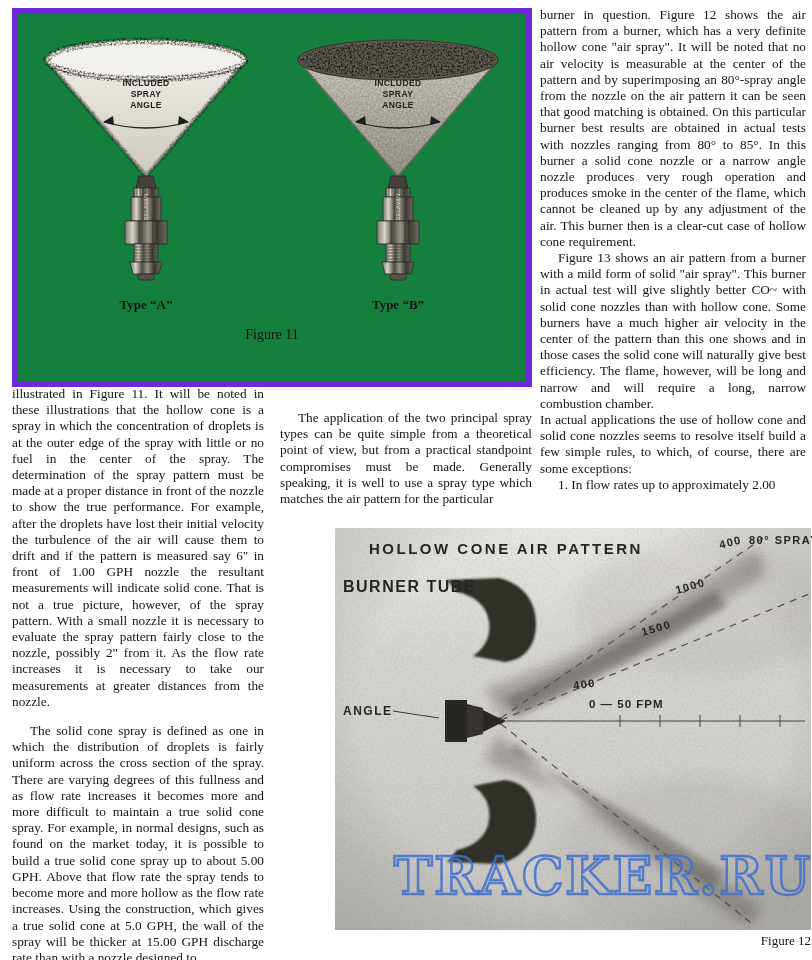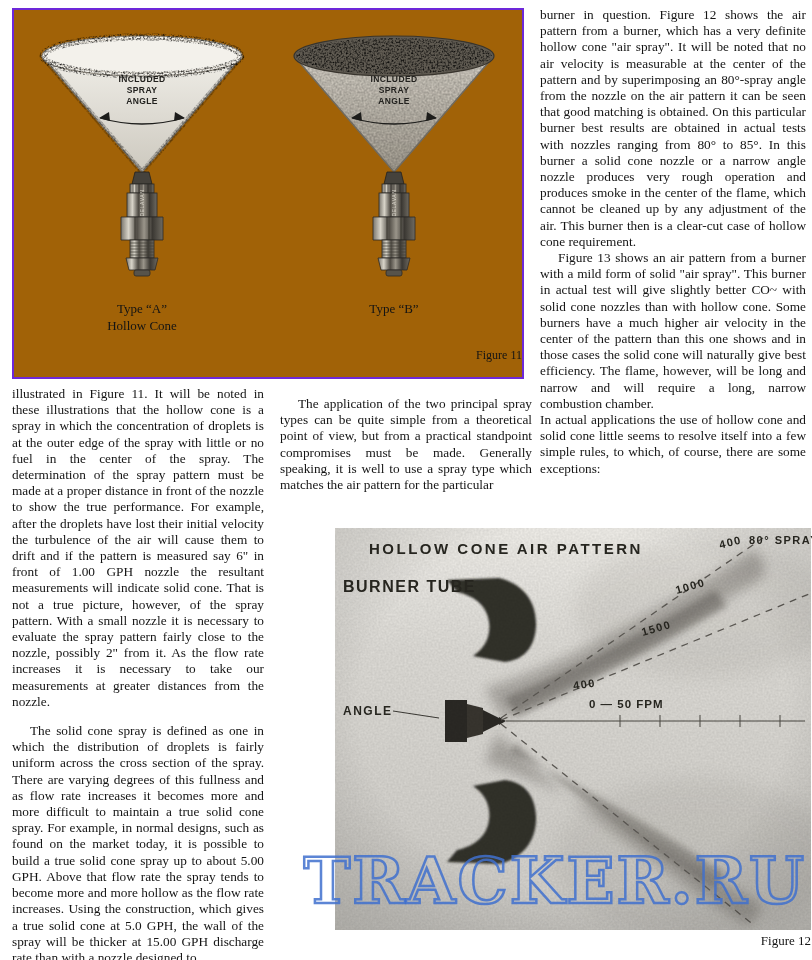--- a/index.html
+++ b/index.html
@@ -5,41 +5,41 @@
   html,body{margin:0;padding:0;}
   body{
     width:812px;height:960px;position:relative;overflow:hidden;
     background:#ffffff;color:#141414;
     font-family:"Liberation Serif", serif;
   }
   .bodytext{position:absolute;font-size:13.3px;line-height:16.2px;text-align:justify;}
   .bodytext p{margin:0;}
   p.indent{text-indent:18px;}
   p.gap{margin-top:13px;}
-  p.gap-sm{margin-top:10px;}
+  p.gap-sm{margin-top:24px;}
 
   
-  #fig11{position:absolute;left:12px;top:8px;width:508px;height:367px;border:2px solid #6d28d9;background:#a16207;}
+  #fig11{position:absolute;left:12px;top:8px;width:508px;height:367px;border:6px solid #6d28d9;background:#15803d;}
   .fig11-row{display:flex;justify-content:center;gap:4px;padding-top:12px;}
   .nozzle-col{width:248px;text-align:center;}
   .nozzle-draw{position:relative;width:248px;height:262px;margin:0 auto;}
   .nozzle-draw svg{position:absolute;left:0;top:0;}
   .angle-label{
     position:absolute;left:0;width:100%;top:52px;
     font-family:"Liberation Sans", sans-serif;font-size:8.5px;font-weight:bold;
     line-height:11px;white-space:pre-line;letter-spacing:.4px;color:#23221f;
   }
   .brand-label{
     position:absolute;top:178px;left:106px;width:36px;text-align:center;
     font-family:"Liberation Sans", sans-serif;font-size:5px;letter-spacing:.6px;
     transform:rotate(-90deg);color:#ddd9cf;
   }
-  .type-label{font-size:13px;line-height:17px;margin-top:16px;}
+  .type-label{font-size:13px;line-height:17px;margin-top:8px;font-weight:bold;}
   .cone-label{font-size:13px;line-height:17px;}
-  .fig11-caption{text-align:right;font-size:12px;margin-top:14px;}
+  .fig11-caption{text-align:center;font-size:14px;margin-top:14px;}
 
   
   #fig12{
     position:absolute;left:335px;top:528px;width:476px;height:402px;z-index:1;
     background:linear-gradient(180deg,#edebe6 0%,#dbd9d4 30%,#ccCAc5 100%);
   }
   #fig12 svg{position:absolute;left:0;top:0;}
   .f12label{
     position:absolute;font-family:"Liberation Sans", sans-serif;font-weight:bold;
     color:#26251f;letter-spacing:1.5px;white-space:nowrap;z-index:2;
@@ -50,22 +50,22 @@
   .f12-400top{font-size:11px;left:384px;top:8px;transform:rotate(-14deg);}
   .f12-spray{font-size:11px;left:414px;top:6px;}
   .f12-1000{font-size:11px;left:340px;top:52px;transform:rotate(-16deg);}
   .f12-1500{font-size:11px;left:306px;top:94px;transform:rotate(-16deg);}
   .f12-400mid{font-size:11px;left:238px;top:150px;transform:rotate(-8deg);}
   .f12-fpm{font-size:11.5px;left:254px;top:170px;letter-spacing:1px;}
   #fig12cap{position:absolute;left:335px;top:933px;width:476px;text-align:right;font-size:13px;z-index:2;}
 
   
   #watermark{
-    position:absolute;left:0;right:6px;top:850px;z-index:5;text-align:right;
-    font-family:"DejaVu Serif", serif;font-weight:bold;font-size:63px;line-height:1;
+    position:absolute;left:0;right:0;top:850px;z-index:5;text-align:right;
+    font-family:"DejaVu Serif", serif;font-weight:bold;font-size:52px;line-height:1;
     letter-spacing:2px;color:rgba(255,255,255,0.06);
     -webkit-text-stroke:2.5px rgba(64,112,206,0.85);
     pointer-events:none;
   }
 </style>
 </head>
 <body>
 
 <svg width="0" height="0" style="position:absolute" aria-hidden="true">
   <defs>
@@ -141,21 +141,20 @@
             <polygon points="-16,86 16,86 13,98 -13,98" fill="url(#metal)" stroke="#2c2a26" stroke-width="0.8"></polygon>
             <rect x="-8" y="98" width="16" height="6" rx="2" fill="#57534a" stroke="#2c2a26" stroke-width="0.8"></rect>
           </g>
         </svg>
         <div class="angle-label">INCLUDED
 SPRAY
 ANGLE</div>
         <div class="brand-label">DELAVAN</div>
       </div>
       <div class="type-label">Type “A”</div>
-      <div class="cone-label">Hollow Cone</div>
     </div>
 
     <div class="nozzle-col">
       <div class="nozzle-draw">
         <svg width="248" height="262" viewBox="0 0 248 262">
           <path d="M24,34 L124,150 L224,34 Z" fill="url(#coneB)"></path>
           <path d="M24,34 L124,150 L224,34 Z" fill="#000" filter="url(#grainSoft)" opacity="0.35"></path>
           <path d="M24,34 L124,150 M224,34 L124,150" stroke="#6f6a60" stroke-width="1.5" fill="none"></path>
           <ellipse cx="124" cy="34" rx="100" ry="20" fill="#5f5a51" stroke="#38342d" stroke-width="1.2"></ellipse>
           <ellipse cx="124" cy="34" rx="98" ry="18" fill="#000" filter="url(#grainHard)" opacity="0.9"></ellipse>
@@ -183,21 +182,22 @@
       <div class="type-label">Type “B”</div>
     </div>
 
   </div>
   <div class="fig11-caption">Figure 11</div>
 </div>
 
 <div class="bodytext" style="left:540px;top:7px;width:266px;">
   <p>burner in question. Figure 12 shows the air pattern from a burner, which has a very definite hollow cone "air spray". It will be noted that no air velocity is measurable at the center of the pattern and by superimposing an 80°-spray angle from the nozzle on the air pattern it can be seen that good matching is obtained. On this particular burner best results are obtained in actual tests with nozzles ranging from 80° to 85°. In this burner a solid cone nozzle or a narrow angle nozzle produces very rough operation and produces smoke in the center of the flame, which cannot be cleaned up by any adjustment of the air. This burner then is a clear-cut case of hollow cone requirement.</p>
   <p class="indent">Figure 13 shows an air pattern from a burner with a mild form of solid "air spray". This burner in actual test will give slightly better CO~ with solid cone nozzles than with hollow cone. Some burners have a much higher air velocity in the center of the pattern than this one shows and in those cases the solid cone will naturally give best efficiency. The flame, however, will be long and narrow and will require a long, narrow combustion chamber.</p>
-  <p>In actual applications the use of hollow cone and solid cone little seems to resolve itself into a few simple rules, to which, of course, there are some exceptions:</p>
+  <p>In actual applications the use of hollow cone and solid cone nozzles seems to resolve itself build a few simple rules, to which, of course, there are some exceptions:</p>
+  <p class="indent">1. In flow rates up to approximately 2.00</p>
 </div>
 
 <div class="bodytext" style="left:12px;top:386px;width:252px;">
   <p>illustrated in Figure 11. It will be noted in these illustrations that the hollow cone is a spray in which the concentration of droplets is at the outer edge of the spray with little or no fuel in the center of the spray. The determination of the spray pattern must be made at a proper distance in front of the nozzle to show the true performance. For example, after the droplets have lost their initial velocity the turbulence of the air will cause them to drift and if the pattern is measured say 6" in front of 1.00 GPH nozzle the resultant measurements will indicate solid cone. That is not a true picture, however, of the spray pattern. With a small nozzle it is necessary to evaluate the spray pattern fairly close to the nozzle, possibly 2" from it. As the flow rate increases it is necessary to take our measurements at greater distances from the nozzle.</p>
   <p class="gap indent">The solid cone spray is defined as one in which the distribution of droplets is fairly uniform across the cross section of the spray. There are varying degrees of this fullness and as flow rate increases it becomes more and more difficult to maintain a true solid cone spray. For example, in normal designs, such as found on the market today, it is possible to build a true solid cone spray up to about 5.00 GPH. Above that flow rate the spray tends to become more and more hollow as the flow rate increases. Using the construction, which gives a true solid cone at 5.0 GPH, the wall of the spray will be thicker at 15.00 GPH discharge rate than with a nozzle designed to</p>
 </div>
 
 <div class="bodytext" style="left:280px;top:386px;width:252px;">
   <p class="gap-sm indent">The application of the two principal spray types can be quite simple from a theoretical point of view, but from a practical standpoint compromises must be made. Generally speaking, it is well to use a spray type which matches the air pattern for the particular</p>
 </div>

